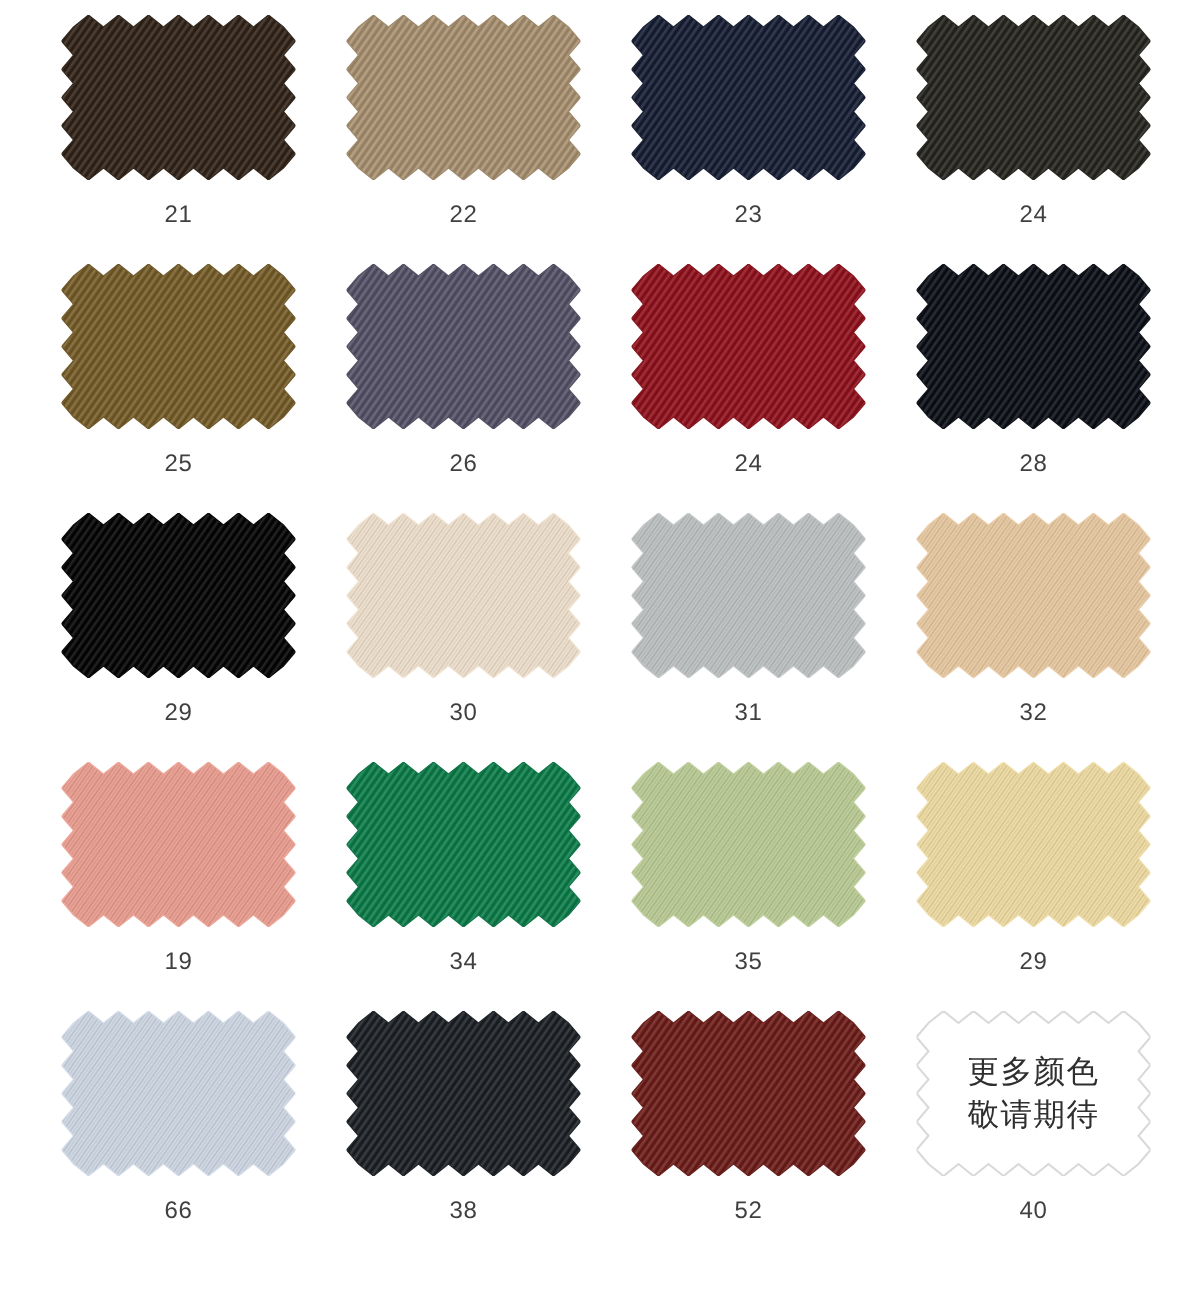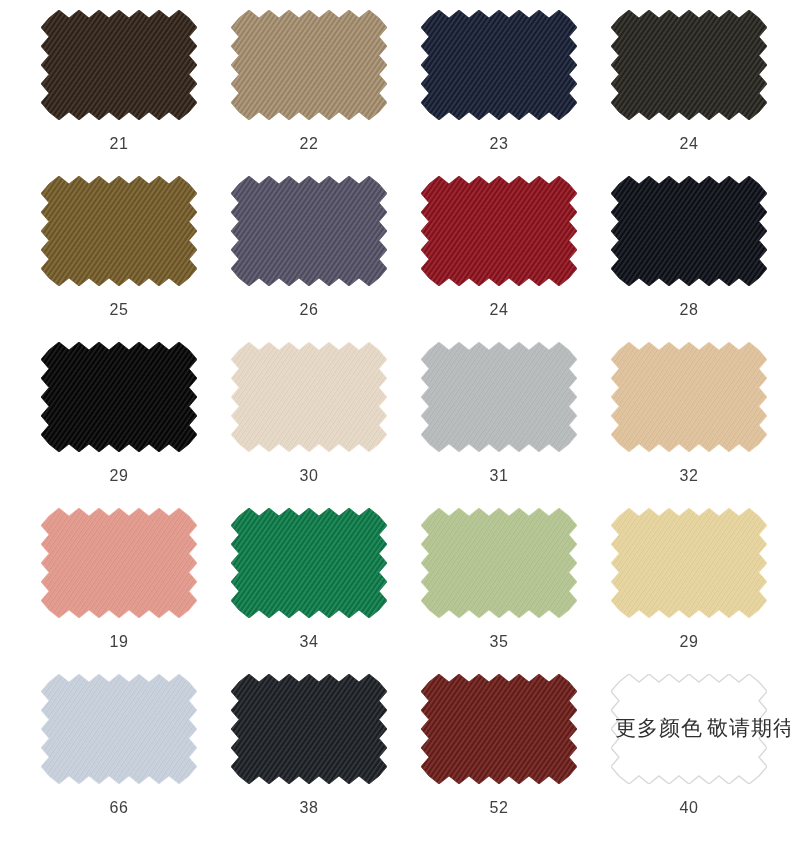--- a/index.html
+++ b/index.html
@@ -47,26 +47,26 @@
   }
 
   .swatch-chip svg {
     display: block;
     width: 156px;
     height: 110px;
   }
 
   .swatch-placeholder-text {
     position: absolute;
-    left: 16px;
+    left: 0;
     top: 0;
     width: 156px;
     height: 110px;
     display: flex;
-    flex-direction: row;
+    flex-direction: column;
     align-items: center;
     justify-content: center;
     gap: 4px;
     line-height: 1.2;
   }
   .swatch-placeholder-text span {
     font-family: "DejaVu Sans", "Liberation Sans", sans-serif;
     font-size: 21px;
     color: #2f2f2f;
     letter-spacing: 1px;

